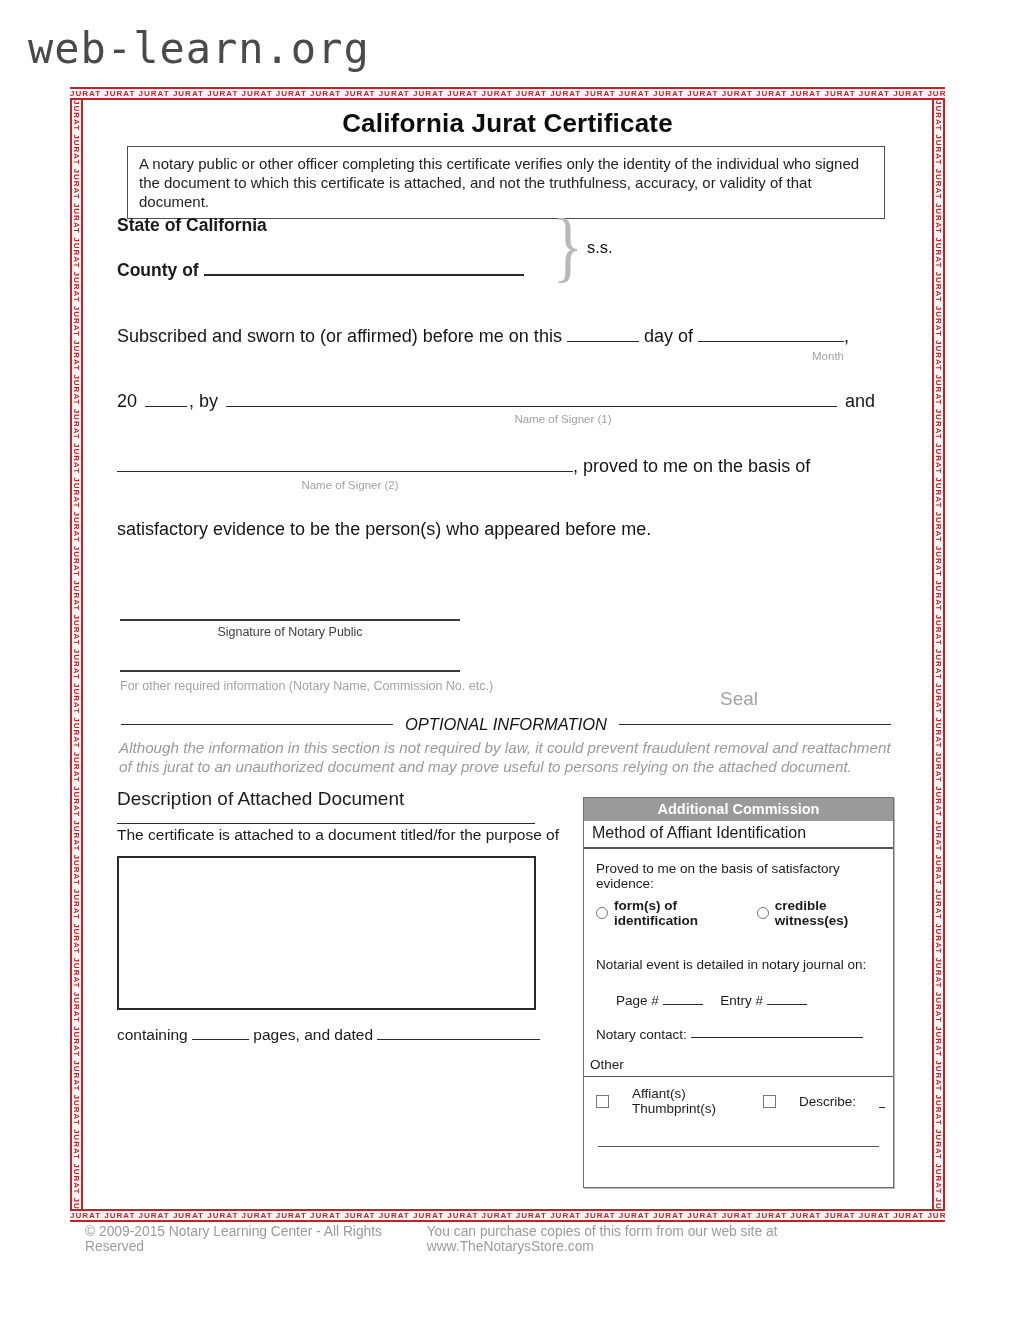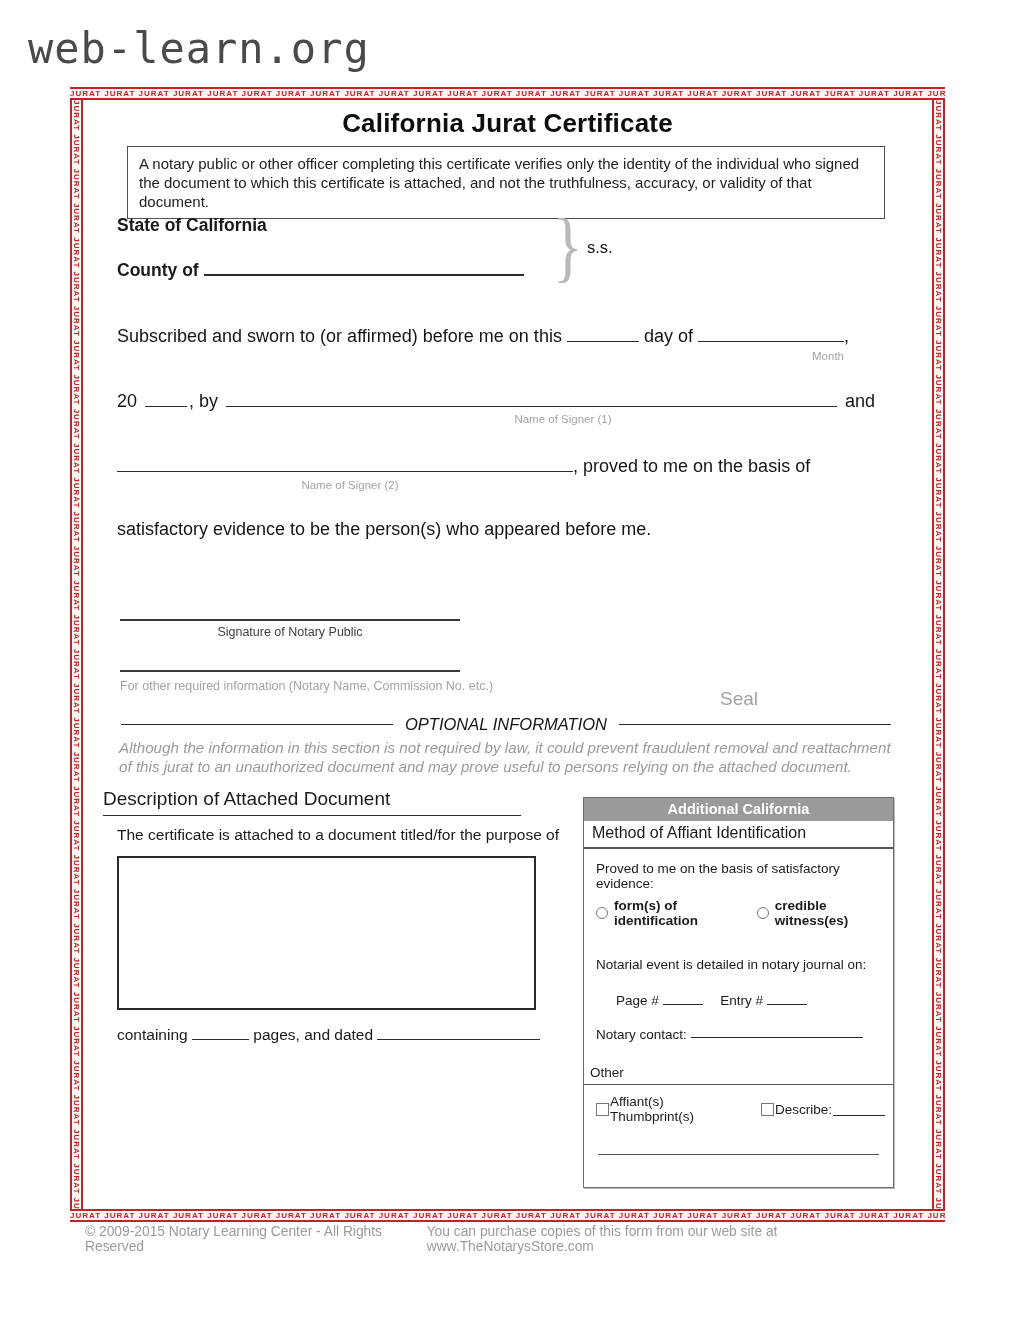--- a/index.html
+++ b/index.html
@@ -68,40 +68,40 @@
   .sig-line-2 { top:570px; }
   .sig-cap-1 { left:37px; top:525px; width:340px; text-align:center; font-size:12.5px; color:#404040; }
   .sig-cap-2 { left:37px; top:579px; font-size:12.5px; color:#a3a3a3; }
   .seal-cap { left:637px; top:588px; font-size:19px; color:#a3a3a3; }
 
   .opt-divider { left:38px; top:615px; width:770px; display:flex; align-items:center; gap:12px; }
   .opt-divider .rule { flex:1 1 auto; border-top:1.5px solid #2a2a2a; height:0; }
   .opt-divider .opt-title { font-size:16.5px; font-style:italic; color:#161616; white-space:nowrap; }
   .opt-note { left:36px; top:638px; width:772px; font-size:15.2px; font-style:italic; color:#9a9a9a; line-height:19px; }
 
-  .desc-heading { left:20px; top:688px; width:418px; font-size:19px; color:#1b1b1b; border-bottom:1.5px solid #2a2a2a; padding-bottom:5px; }
+  .desc-heading { left:34px; top:688px; width:418px; font-size:19px; color:#1b1b1b; border-bottom:1.5px solid #2a2a2a; padding-bottom:13px; }
   .desc-intro { left:34px; top:726px; font-size:15.5px; }
   .desc-box { left:34px; top:756px; width:419px; height:154px; border:2px solid #2a2a2a; background:#fff; }
   .containing-line { left:34px; top:924px; font-size:15.5px; }
 
   
   .panel { left:500px; top:697px; width:311px; height:391px; border:1px solid #6e6e6e; background:#fff;
            position:absolute; font-size:13.5px; color:#1b1b1b; box-shadow:1px 1px 0 #bbb; height:391px; }
   .panel-header { background:#9a9a9a; color:#fff; font-weight:bold; font-size:14.5px; text-align:center; padding:3px 0 4px; }
   .panel-method { font-size:16px; padding:3px 8px 5px; border-bottom:2px solid #555; }
   .panel-body { padding:12px 10px 0 12px; }
   .radio-row { display:flex; align-items:center; gap:16px; margin-top:7px; }
   .radio-item { display:flex; align-items:center; gap:6px;font-weight:bold; }
   .radio { width:12px; height:12px; border:1.5px solid #787878; border-radius:50%; background:#fff; flex:0 0 auto; }
   .journal-line { margin-top:29px; }
   .page-entry { margin-top:19px; margin-left:20px; }
   .contact-line { margin-top:17px; }
-  .other-line { margin-top:24px; margin-left:-6px; }
+  .other-line { margin-top:16px; margin-left:-6px; }
   .panel-rule { border-top:1.5px solid #555; margin-top:4px; }
-  .thumb-row { display:flex; align-items:center; gap:1px; padding:9px 8px 0 12px; }
+  .thumb-row { display:flex; align-items:center; gap:23px; padding:9px 8px 0 12px; }
   .checkbox { width:13px; height:13px; border:1.5px solid #787878; background:#fff; flex:0 0 auto; }
   .thumb-row .spacer { width:8px; }
   .panel-blank { margin:30px 14px 0 14px; border-bottom:1px solid #555; height:0; }
 
   
   .footer { position:absolute; left:85px; right:103px; top:1224px; display:flex; justify-content:space-between; font-size:13.8px; color:#9b9b9b; }
 </style>
 </head>
 <body>
 
@@ -171,21 +171,21 @@
       <div class="abs desc-intro">The certificate is attached to a document titled/for the purpose of</div>
       <div class="abs desc-box"></div>
 
       <div class="abs containing-line"><span>containing</span>
         <span class="bl" style="width:57px;"></span>
         <span>pages, and dated</span>
         <span class="bl" style="width:163px;"></span>
       </div>
 
       <div class="panel">
-        <div class="panel-header">Additional California</div>
+        <div class="panel-header">Additional Commission</div>
         <div class="panel-method">Method of Affiant Identification</div>
         <div class="panel-body">
           <div>Proved to me on the basis of satisfactory evidence:</div>
           <div class="radio-row">
             <span class="radio-item">
               <span class="radio"></span>
               <span>form(s) of identification</span>
             </span>
             <span class="radio-item">
               <span class="radio"></span>

